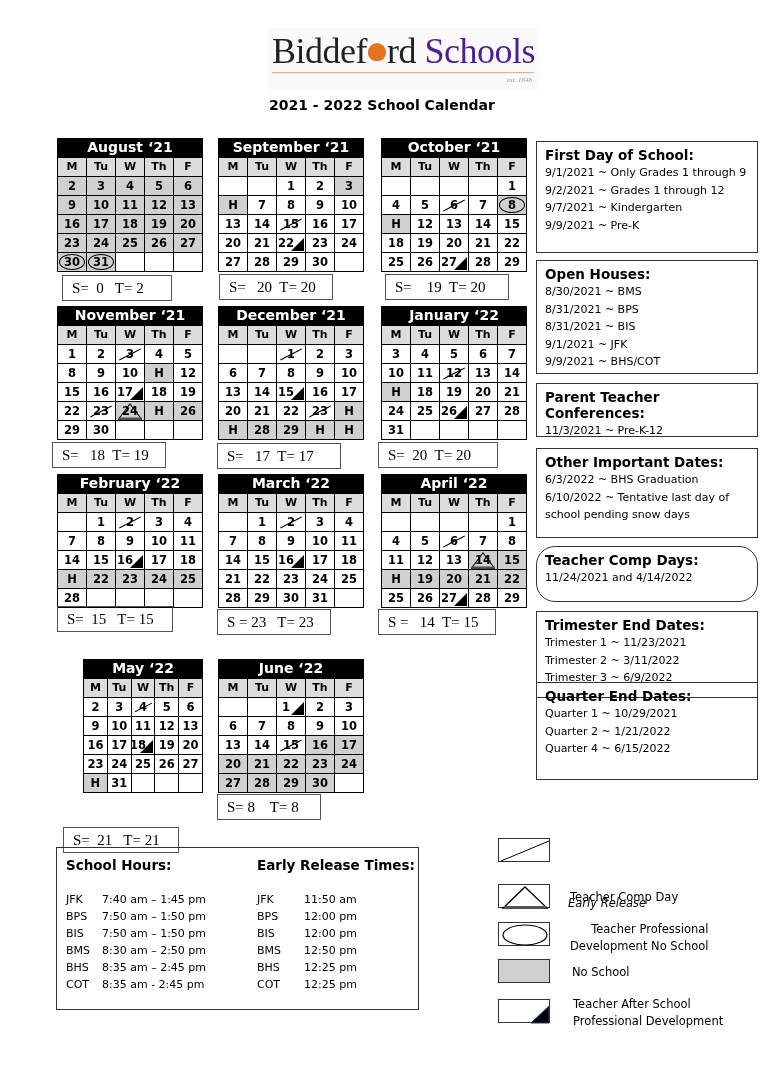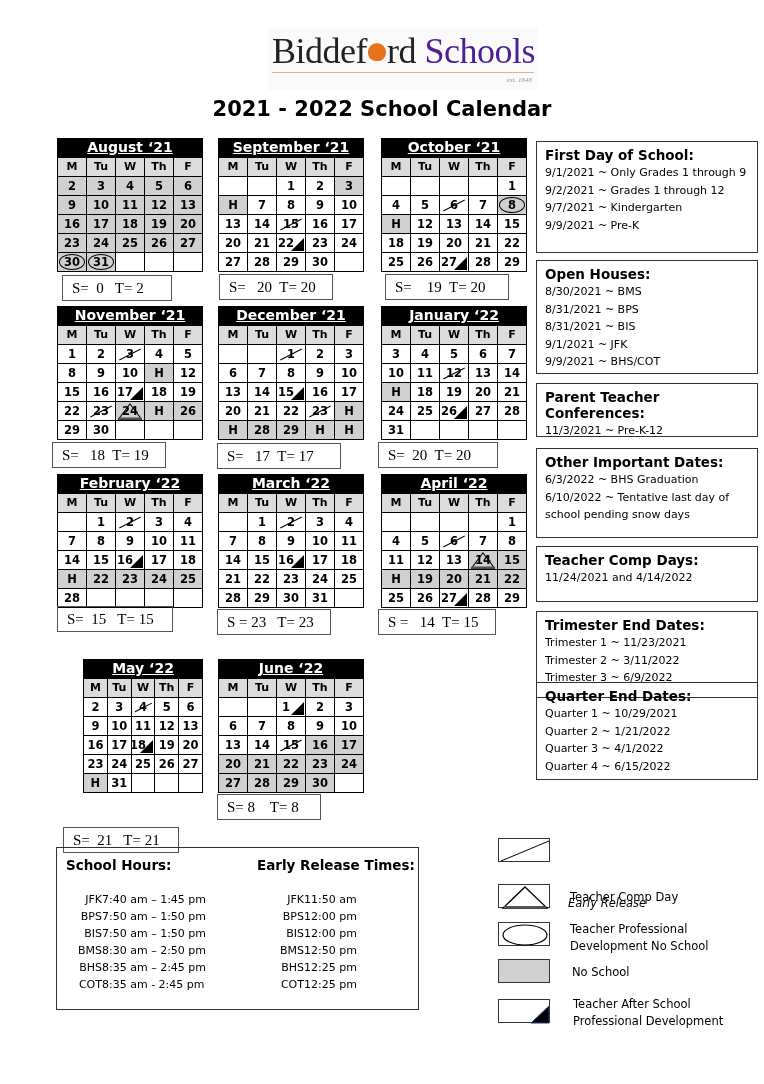--- a/index.html
+++ b/index.html
@@ -4,24 +4,24 @@
 <style>
   * { box-sizing: border-box; margin: 0; padding: 0; }
   body { width: 764px; height: 1084px; background: #fff; position: relative; font-family: "DejaVu Sans", sans-serif; color: #000; overflow: hidden; }
   .logo { position: absolute; left: 268px; top: 28px; width: 270px; height: 62px; background: #fafafa; }
   .logo-text { position: absolute; left: 4px; top: 2px; font-family: "Liberation Serif", serif; font-size: 36px; letter-spacing: -0.5px; white-space: nowrap; }
   .logo-a { color: #222; }
   .logo-b { color: #4c1d95; }
   .logo-paw { display: inline-block; width: 18px; height: 18px; background: #e8731f; border-radius: 50% 50% 45% 45%; vertical-align: 2px; margin: 0 1px; }
   .logo-line { position: absolute; left: 4px; top: 44px; width: 262px; height: 1px; background: #f0a890; }
   .logo-est { position: absolute; right: 6px; top: 48px; font-family: "Liberation Serif", serif; font-style: italic; font-size: 7px; color: #999; }
-  .title { position: absolute; left: 0; width: 764px; top: 97px; text-align: center; font-weight: bold; font-size: 21px; }
+  .title { position: absolute; left: 0; width: 764px; top: 97px; text-align: center; font-weight: bold; font-size: 14px; }
 
   .month { position: absolute; width: 146px; }
-  .month-head { height: 19px; background: #000; color: #fff; font-weight: bold; font-size: 14px; text-align: center; line-height: 19px; text-decoration: underline; }
+  .month-head { height: 19px; background: #000; color: #fff; font-weight: bold; font-size: 14px; text-align: center; line-height: 19px; }
   .month-grid { display: grid; grid-template-columns: repeat(5, 1fr); border-left: 1px solid #000; border-top: 1px solid #000; }
   .cell { height: 19px; border-right: 1px solid #000; border-bottom: 1px solid #000; font-weight: bold; font-size: 11.5px; text-align: center; line-height: 18px; position: relative; overflow: visible; }
   .cell.dow { background: #dcdcdc; font-size: 11px; }
   .cell.ns { background: #d0d0d0; }
   .cell .num { position: relative; z-index: 2; }
   .er::after { content: ""; position: absolute; left: 2px; right: 2px; top: 50%; height: 1px; background: #000; transform: rotate(-27deg); z-index: 3; }
   .pdns::before { content: ""; position: absolute; left: 1px; right: 1px; top: 1px; bottom: 1px; border: 1px solid #000; border-radius: 50%; z-index: 3; }
   .pd::before { content: ""; position: absolute; right: 1px; bottom: 1px; width: 0; height: 0; border-left: 13px solid transparent; border-bottom: 13px solid #000; z-index: 1; }
   .pd .num { left: -5px; }
   .comp .tri { position: absolute; left: 2px; right: 2px; bottom: 0; height: 17px; z-index: 1; }
@@ -29,21 +29,21 @@
   .count { position: absolute; border: 1px solid #555; font-family: "Liberation Serif", serif; font-size: 15px; height: 26px; line-height: 24px; padding-left: 9px; white-space: pre; }
 
   .info { position: absolute; left: 536px; width: 222px; border: 1px solid #333; padding: 5px 8px; }
   .info-title { font-weight: bold; font-size: 13.5px; margin-bottom: 1px; }
   .info-line { font-size: 11px; line-height: 17.5px; white-space: pre-wrap; }
 
   .hours { position: absolute; left: 56px; top: 847px; width: 363px; height: 163px; border: 1px solid #333; }
   .hours-col { position: absolute; top: 9px; }
   .hours-title { font-weight: bold; font-size: 13.5px; margin-bottom: 18px; }
   .hours-row { font-size: 11px; line-height: 17px; white-space: nowrap; }
-  .hours-row span:first-child { display: inline-block; width: 36px; text-align: right; }
+  .hours-row span:first-child { display: inline-block; width: 36px; }
   .er-col .hours-row span:first-child { width: 47px; }
   .legend-box { position: absolute; width: 52px; height: 24px; border: 1px solid #333; background: #fff; }
   .legend-label { position: absolute; font-size: 11.5px; line-height: 17px; white-space: nowrap; }
 </style>
 </head>
 <body>
 
 <div class="logo">
   <div class="logo-text">
     <span class="logo-a">Biddef</span><span class="logo-paw"></span><span class="logo-a">rd</span><span class="logo-b"> Schools</span>
@@ -475,35 +475,34 @@
     </div>
     <div class="info" style="top: 383px; height: 54px;">
       <div class="info-title">Parent Teacher Conferences:</div>
       <div class="info-line">11/3/2021 ~ Pre-K-12</div>
     </div>
     <div class="info" style="top: 448px; height: 90px;">
       <div class="info-title">Other Important Dates:</div>
       <div class="info-line">6/3/2022 ~ BHS Graduation</div>
       <div class="info-line">6/10/2022 ~ Tentative last day of school pending snow days</div>
     </div>
-    <div class="info" style="top: 546px; height: 56px;">
+    <div class="info" style="top: 546px; height: 56px; border-radius: 19px;">
       <div class="info-title">Teacher Comp Days:</div>
       <div class="info-line">11/24/2021 and 4/14/2022</div>
     </div>
     <div class="info" style="top: 611px; height: 87px;">
       <div class="info-title">Trimester End Dates:</div>
       <div class="info-line">Trimester 1 ~ 11/23/2021</div>
       <div class="info-line">Trimester 2 ~ 3/11/2022</div>
       <div class="info-line">Trimester 3 ~ 6/9/2022</div>
     </div>
     <div class="info" style="top: 682px; height: 98px;">
       <div class="info-title">Quarter End Dates:</div>
       <div class="info-line">Quarter 1 ~ 10/29/2021</div>
       <div class="info-line">Quarter 2 ~ 1/21/2022</div>
-      <div class="info-line">Quarter 3 ~ 4/1/2022</div>
       <div class="info-line">Quarter 4 ~ 6/15/2022</div>
     </div>
   </div>
 
 <div class="hours">
   <div class="hours-col" style="left:9px">
     <div class="hours-title">School Hours:</div>
     <div id="hours-rows">
         <div class="hours-row"><span>JFK</span><span>7:40 am – 1:45 pm</span></div>
         <div class="hours-row"><span>BPS</span><span>7:50 am – 1:50 pm</span></div>
@@ -532,20 +531,20 @@
       </svg></div>
     <div class="legend-label" style="left: 568px; top: 895px; font-style: italic;">Early Release</div>
     <div class="legend-box" style="left: 498px; top: 884px;"><svg width="52" height="24">
         <polygon points="26,2 48,23 4,23" fill="none" stroke="#000" stroke-width="1.3"></polygon>
         <rect x="5" y="21" width="42" height="2.5" fill="#555"></rect>
       </svg></div>
     <div class="legend-label" style="left: 570px; top: 889px;">Teacher Comp Day</div>
     <div class="legend-box" style="left: 498px; top: 922px;"><svg width="52" height="24">
         <ellipse cx="26" cy="12" rx="22" ry="10" fill="none" stroke="#000" stroke-width="1.2"></ellipse>
       </svg></div>
-    <div class="legend-label" style="left: 570px; top: 921px;">Teacher Professional<br>Development No School</div>
+    <div class="legend-label" style="left: 570px; top: 921px; text-align: right;">Teacher Professional<br>Development No School</div>
     <div class="legend-box" style="left: 498px; top: 959px; background: rgb(208, 208, 208);"></div>
     <div class="legend-label" style="left: 572px; top: 964px;">No School</div>
     <div class="legend-box" style="left: 498px; top: 999px;"><svg width="52" height="24">
         <polygon points="50,6 50,23 32,23" fill="#000" stroke="#1f3b7a" stroke-width="1"></polygon>
       </svg></div>
     <div class="legend-label" style="left: 573px; top: 996px;">Teacher After School<br>Professional Development</div>
   </div>
 
 </body></html>

